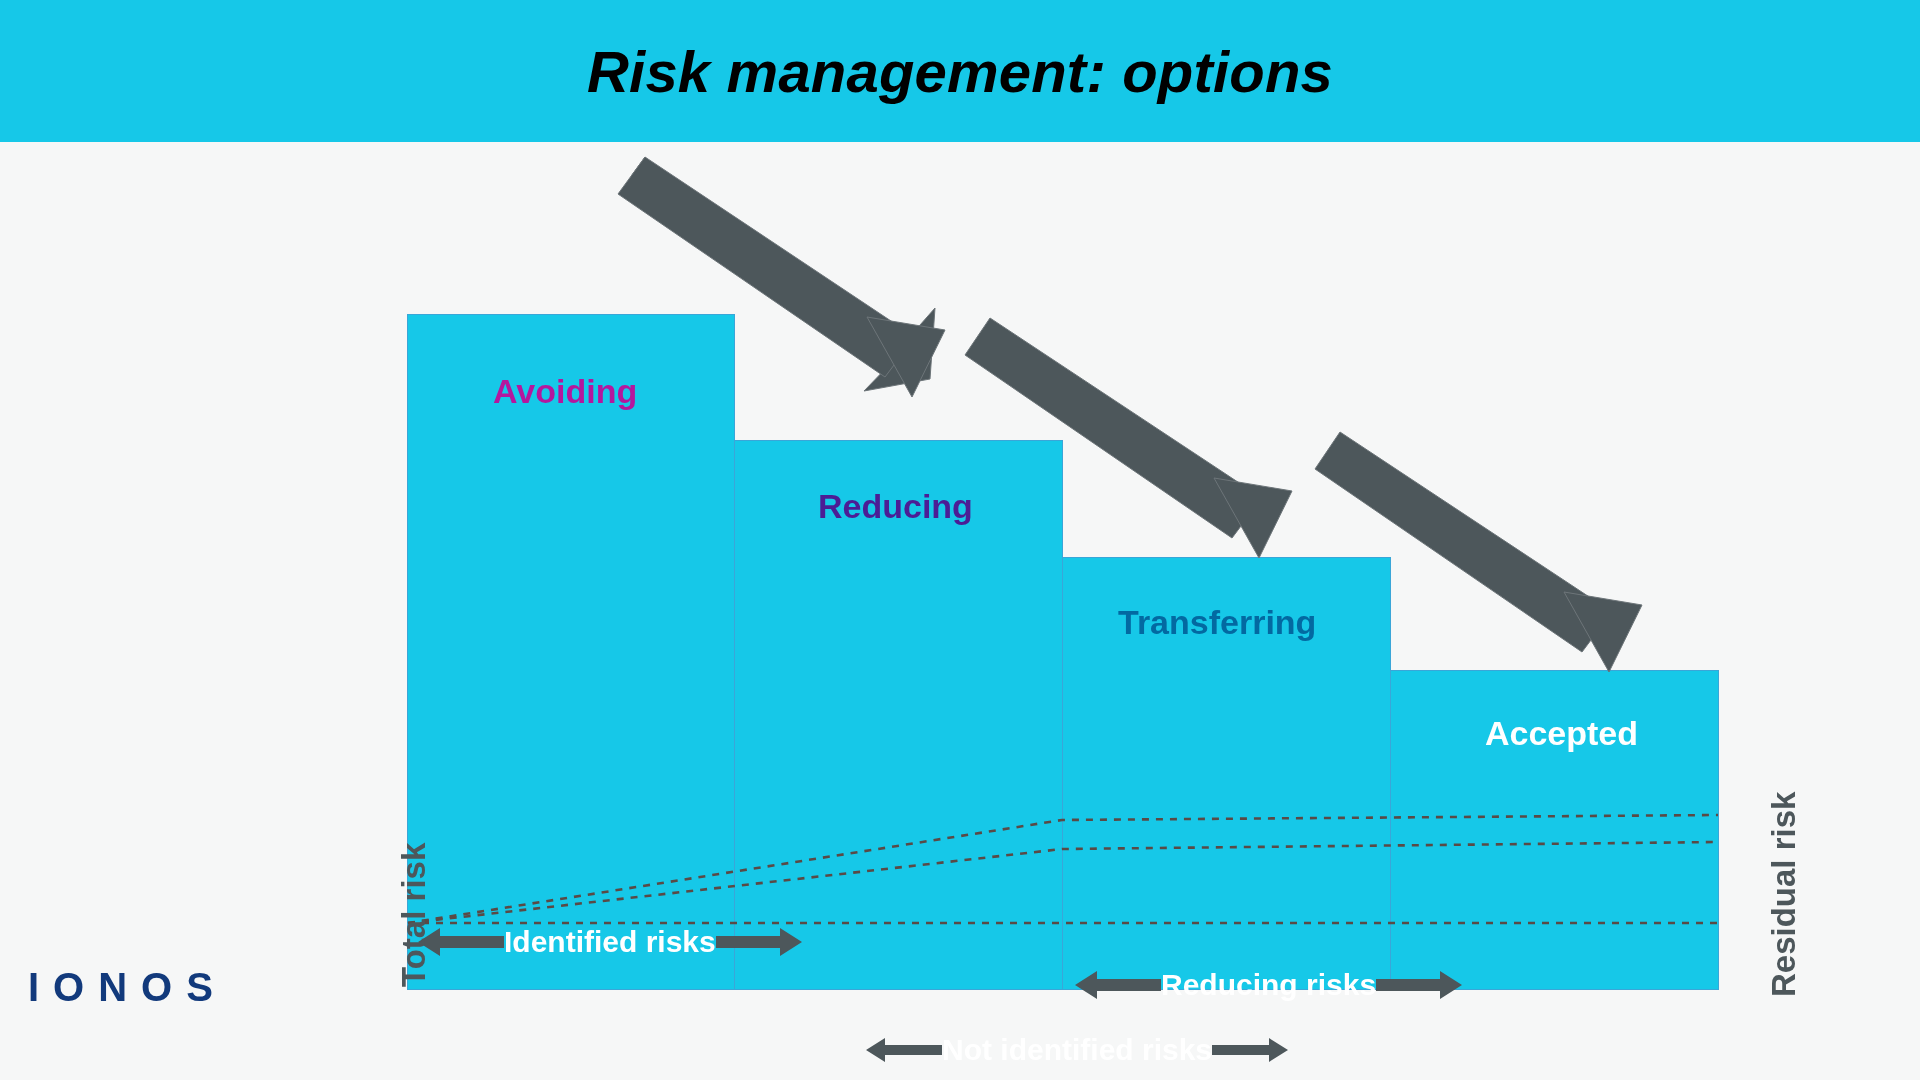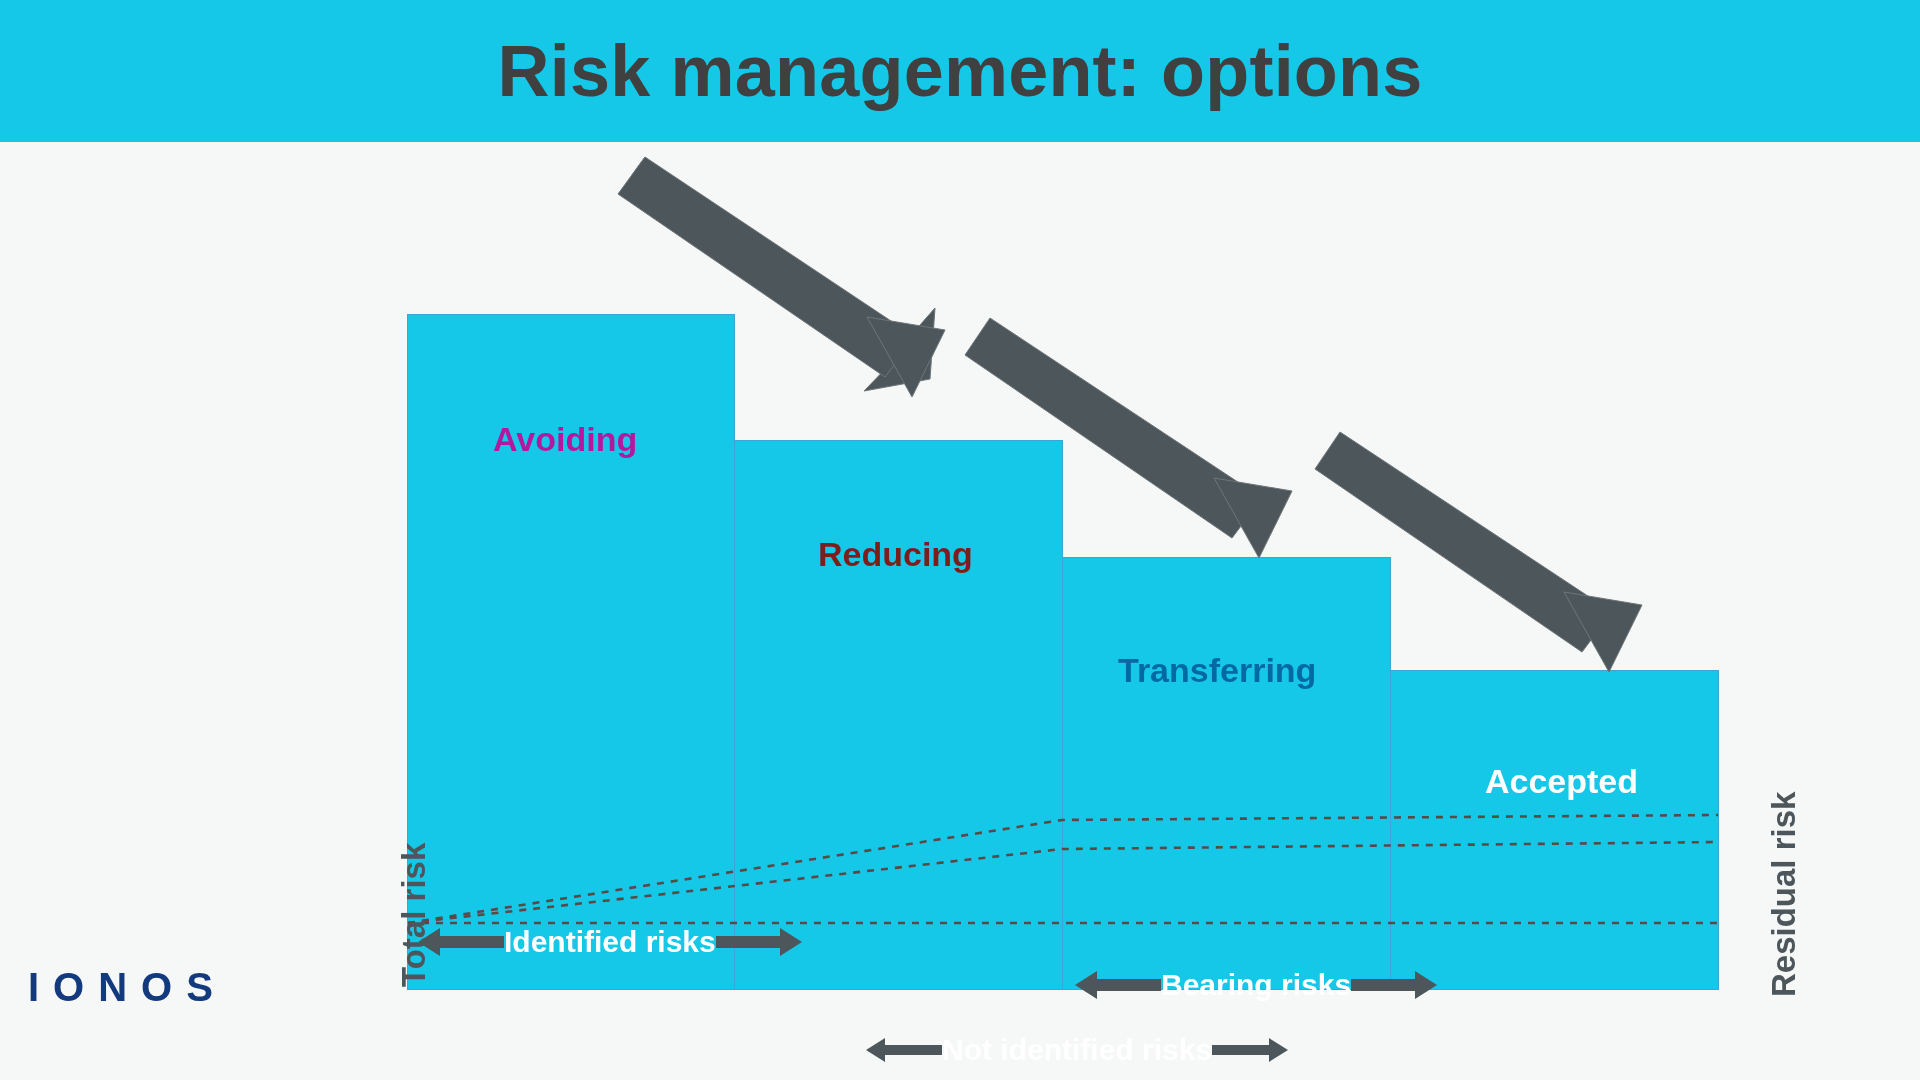--- a/index.html
+++ b/index.html
@@ -26,25 +26,26 @@
   }
   #header-title {
     position: absolute;
     left: 0;
     top: 0;
     width: 1920px;
     height: 142px;
     display: flex;
     align-items: center;
     justify-content: center;
-    color: #404040;
-    font-size: 72px;
+    color: #000000;
+    font-size: 58px;
     font-weight: bold;
     letter-spacing: 0.2px;
     font-family: "Liberation Sans", sans-serif;
+    font-style: italic;
   }
 
   
   #chart-stage {
     position: absolute;
     left: 0;
     top: 142px;
     width: 1920px;
     height: 938px;
   }
@@ -54,21 +55,20 @@
     background: #16c8e8;
     border: 1px solid #3aa6d8;
     box-sizing: border-box;
   }
   .bar-label {
     position: absolute;
     font-size: 34px;
     font-weight: bold;
     white-space: nowrap;
     font-family: "Liberation Sans", sans-serif;
-    margin-top: 48px;
   }
 
   
   .axis-title {
     position: absolute;
     font-size: 33px;
     font-weight: bold;
     color: #4d575b;
     white-space: nowrap;
     font-family: "Liberation Sans", sans-serif;
@@ -120,21 +120,21 @@
 </div>
 
 <div id="chart-stage">
 
   <div class="bar" style="left:407px; top:172px; width:328px; height:676px;"></div>
   <div class="bar" style="left:734px; top:298px; width:329px; height:550px;"></div>
   <div class="bar" style="left:1062px; top:415px; width:329px; height:433px;"></div>
   <div class="bar" style="left:1390px; top:528px; width:329px; height:320px;"></div>
 
   <div class="bar-label" style="left:493px; top:230px; color:#b5179e;">Avoiding</div>
-  <div class="bar-label" style="left:818px; top:345px; color:#7f1d1d;">Reducing</div>
+  <div class="bar-label" style="left:818px; top:345px; color:#4c1d95;">Reducing</div>
   <div class="bar-label" style="left:1118px; top:461px; color:#0369a1;">Transferring</div>
   <div class="bar-label" style="left:1485px; top:572px; color:#ffffff;">Accepted</div>
 
   <svg id="dashed-lines" viewBox="0 0 1920 938" preserveAspectRatio="none">
 
     <line x1="408" y1="781" x2="1718" y2="781" stroke="#5a4a46" stroke-width="2.6" stroke-dasharray="7,7"></line>
 
     <path d="M408,781 L1062,707 L1718,700" fill="none" stroke="#5a4a46" stroke-width="2.6" stroke-dasharray="7,7"></path>
 
     <path d="M408,781 L1062,678 L1718,673" fill="none" stroke="#5a4a46" stroke-width="2.6" stroke-dasharray="7,7"></path>
@@ -169,21 +169,21 @@
       </svg>
     </span>
   </div>
 
   <div class="risk-row" style="left:1075px; top:823px; width:555px;">
     <span>
       <svg class="hsvg" width="86" height="30" viewBox="0 0 86 30">
         <polygon points="0,15 22,1 22,9 86,9 86,21 22,21 22,29" fill="#4d575b"></polygon>
       </svg>
     </span>
-    <span class="risk-label">Bearing risks</span>
+    <span class="risk-label">Reducing risks</span>
     <span>
       <svg class="hsvg" width="86" height="30" viewBox="0 0 86 30">
         <polygon points="86,15 64,1 64,9 0,9 0,21 64,21 64,29" fill="#4d575b"></polygon>
       </svg>
     </span>
   </div>
 
   <div class="risk-row" style="left:866px; top:888px; width:660px;">
     <span>
       <svg class="hsvg" width="76" height="26" viewBox="0 0 76 26">

